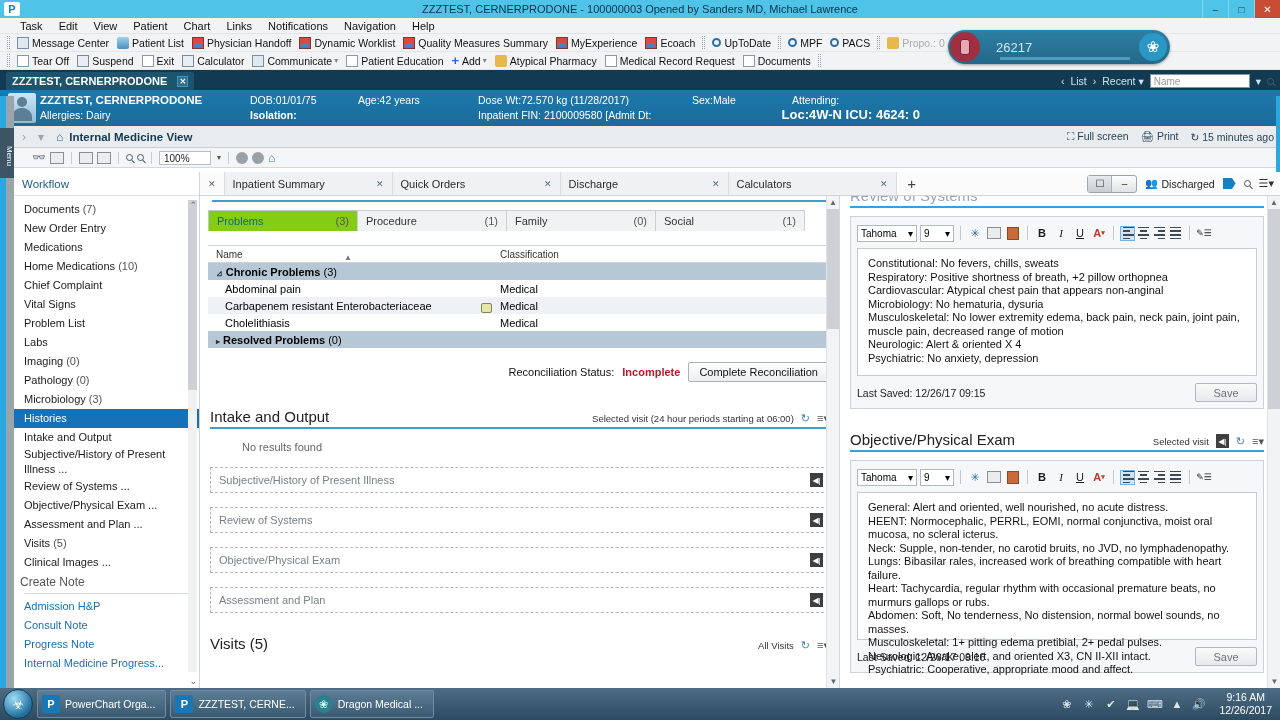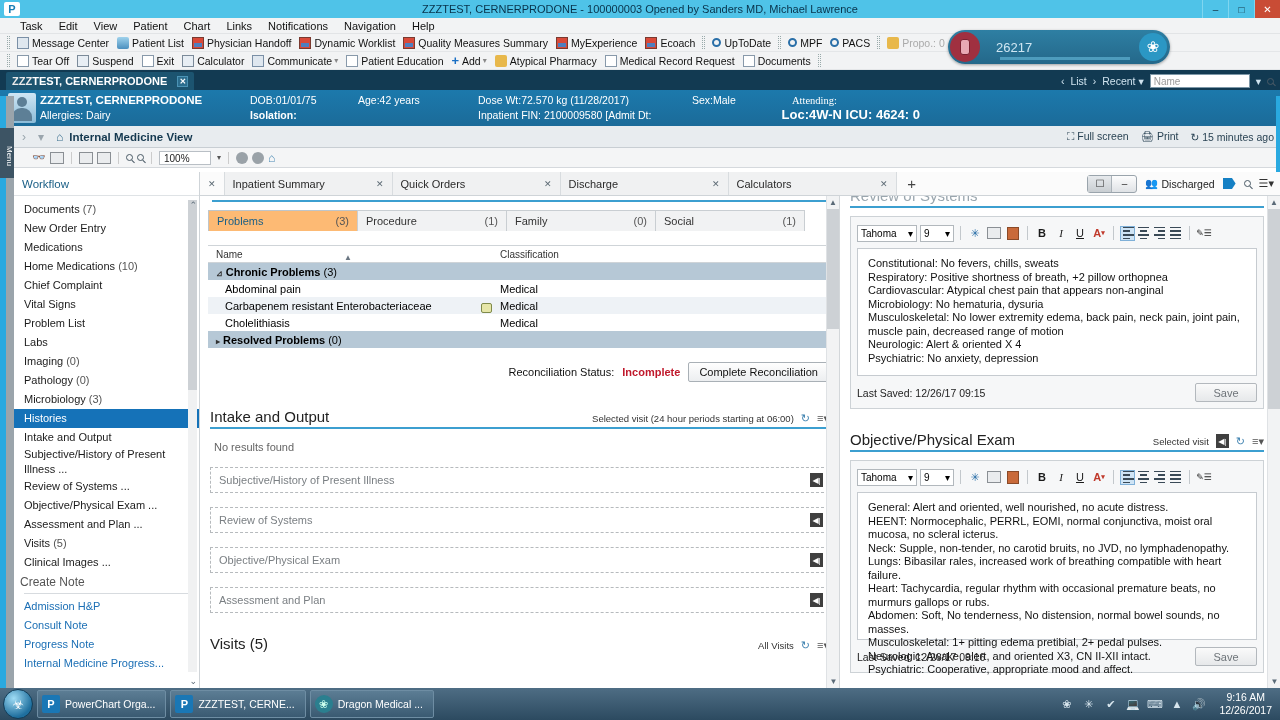--- a/index.html
+++ b/index.html
@@ -76,21 +76,21 @@
   .bcol { padding-top:3px; }
   .bcol .l1 { font-size:11.5px; font-weight:bold; line-height:15px; }
   .bcol .l2 { font-size:10.5px; line-height:15px; }
   .bcol .l1b { font-weight:bold; }
   .c-name{width:210px;}
   .c-dob{width:108px;}
   .c-age{width:120px;}
   .c-dose{width:214px;}
   .c-sex{width:100px;}
   .c-mrn{width:120px;}
-  .c-att{flex:1;font-family:Liberation Serif, serif;}
+  .c-att{flex:1;}
   .banner .loc { position:absolute; left:420px; top:18px; font-size:13px; font-weight:bold; }
 
   
   .viewbar { height:22px;background:#e8ecef;border-bottom:1px solid #c8ced3;
              display:flex;align-items:center;position:relative;}
   .viewbar .navarrow{color:#9aa5ad;font-size:12px;padding:0 6px;}
   .viewbar .home{color:#3a6f8f;font-size:12px;padding:0 6px;}
   .viewbar .vtitle{font-size:11.5px;font-weight:bold;color:#14384f;}
   .viewbar .rightctl{position:absolute;right:6px;display:flex;align-items:center;gap:12px;font-size:10.5px;color:#2a4354;}
 
@@ -154,21 +154,21 @@
 
   
   .centercol { width:640px; border-right:1px solid #d3d7da; position:relative; overflow:hidden;}
   .centerinner{ position:absolute; left:0; right:0; top:0; bottom:0;}
   .topline{height:2px;background:#3c9fd0;margin:4px 12px 0 12px;}
 
   .subtabs { display:flex; margin:8px 8px 0 8px; }
   .subtab { width:150px;height:21px;border:1px solid #c9ced2;border-bottom:none;
             background:#f1f2f3;display:flex;align-items:center;justify-content:space-between;
             padding:0 8px;font-size:11px;color:#333;margin-right:-1px;}
-  .subtab.active{background:#fdba74;color:#1a5f86;border-color:#bfc5c9;}
+  .subtab.active{background:#84cc16;color:#1a5f86;border-color:#bfc5c9;}
   .subtab .n{color:#555;}
   .magglyph{width:7px;height:7px;border:1.3px solid #4a5a66;border-radius:50%;position:relative;display:inline-block;}
   .magglyph::after{content:"";position:absolute;right:-3px;bottom:-2px;width:4px;height:1.3px;background:#4a5a66;transform:rotate(45deg);}
 
   .tbl { margin:14px 8px 0 8px; border-top:1px solid #cfd4d8;}
   .thead{ display:flex;height:17px;align-items:center;font-size:10px;color:#333;
           border-bottom:1px solid #cfd4d8;background:#fff;}
   .th-name{width:292px;padding-left:8px;position:relative;}
   .th-name .sortcaret{position:absolute;left:136px;top:4px;font-size:8px;color:#6a7682;}
   .th-class{flex:1;}
@@ -189,21 +189,21 @@
   .reconstat{color:#c0182b;font-weight:bold;}
   .btn{border:1px solid #a9b0b6;background:linear-gradient(#fefefe,#eceef0);height:20px;
        padding:0 10px;font-size:11px;color:#111;display:flex;align-items:center;border-radius:2px;}
 
   .sectionhdr{margin:26px 10px 0 10px;display:flex;align-items:flex-end;justify-content:space-between;
               border-bottom:2px solid #3c9fd0;padding-bottom:2px;}
   .sectionhdr .t{font-size:15px;color:#222;}
   .sectionhdr .r{display:flex;align-items:center;gap:7px;font-size:9.5px;color:#333;}
   .refreshic{color:#3a7fae;font-size:11px;}
   .menuic{color:#555;font-size:11px;}
-  .noresults{margin:12px 0 0 14px;font-size:11px;color:#666;}
+  .noresults{margin:12px 0 0 42px;font-size:11px;color:#666;}
 
   .dashfield{margin:14px 10px 0 10px;height:26px;border:1px dashed #b6babd;display:flex;align-items:center;
              justify-content:space-between;padding:0 5px 0 8px;font-size:11px;color:#7a7f83;}
   .minibtn{width:13px;height:14px;background:#3f3f3f;color:#fff;font-size:8px;
            display:flex;align-items:center;justify-content:center;}
 
   .visitshdr{margin:22px 10px 0 10px;display:flex;align-items:flex-end;justify-content:space-between;
              padding-bottom:2px;}
   .visitshdr .t{font-size:15px;color:#222;}
   .visitshdr .r{display:flex;align-items:center;gap:7px;font-size:9.5px;color:#333;}

